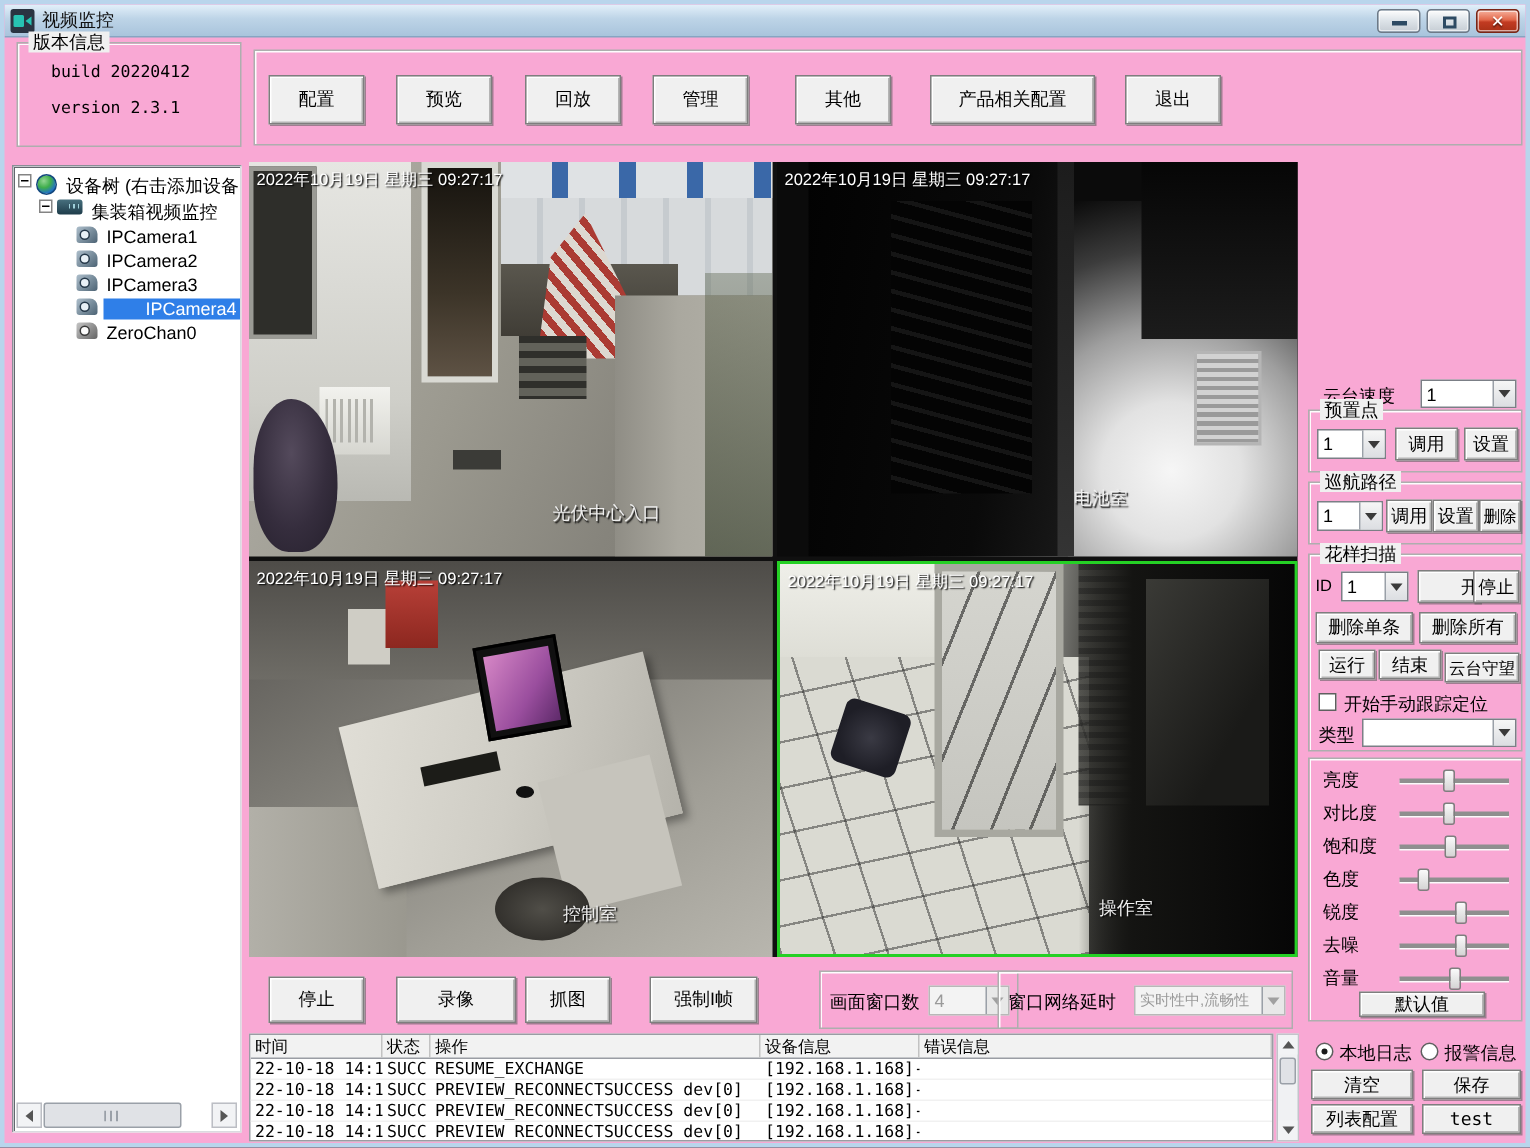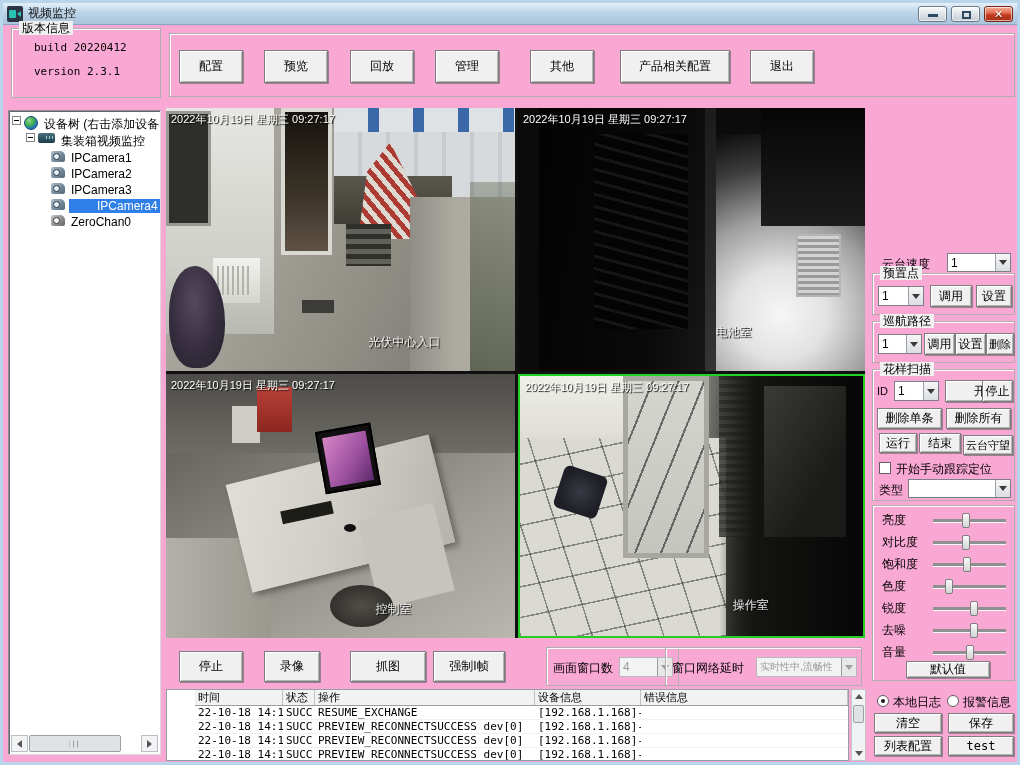--- a/index.html
+++ b/index.html
@@ -139,21 +139,21 @@
   .c4-grille{right:28%;top:0;width:14%;height:62%;opacity:.85;
     background:repeating-linear-gradient(#2a2a28 0 4px,#3e3e3a 4px 8px);}
   .c4-darkcab{right:0;top:0;width:42%;height:100%;background:linear-gradient(90deg,rgba(20,20,18,0),#141412 25%,#060606);}
   .c4-unit{right:5%;top:4%;width:24%;height:58%;background:linear-gradient(120deg,#3a3a36,#1a1a18 70%);}
   .c4-obj{left:11%;top:36%;width:13%;height:17%;border-radius:6px;transform:rotate(18deg);
     background:radial-gradient(#3a3a44,#1e1e26 70%);}
 
   
   .logtable{position:absolute;left:163px;top:686px;width:683px;height:72px;background:#fff;
     border:1px solid #9a9da4;overflow:hidden;}
-  .lrow{display:flex;height:14px;align-items:center;border-bottom:1px solid #f1f1f1;margin-left:28px;}
+  .lrow{display:flex;height:14px;align-items:center;border-bottom:1px solid #f1f1f1;}
   .lrow.head{height:16px;background:#f2f2f2;border-bottom:1px solid #9a9da4;font-size:12px;}
   .lrow.head .cell{border-right:1px solid #c2c2c2;height:100%;display:flex;align-items:center;}
   .cell{padding:0 3px;white-space:nowrap;overflow:hidden;font-size:11px;
     font-family:"DejaVu Sans Mono","Liberation Mono",monospace;}
   .lrow.head .cell{font-family:"Liberation Sans","DejaVu Sans",sans-serif;}
   .ct{width:88px;flex:0 0 auto;} .cs{width:32px;flex:0 0 auto;} .co{width:220px;flex:0 0 auto;}
   .cd{width:106px;flex:0 0 auto;} .ce{flex:1;}
 </style>
 </head>
 <body>
@@ -283,22 +283,22 @@
       <div class="c4-grille"></div>
       <div class="c4-darkcab"></div>
       <div class="c4-unit"></div>
       <div class="c4-obj"></div>
       <span class="ts">2022年10月19日 星期三 09:27:17</span>
       <span class="cam-label" style="left:62%;top:85%;">操作室</span>
     </div>
   </div>
 
   <div class="b3" style="left:176px;top:648px;width:64px;height:31px;">停止</div>
-  <div class="b3" style="left:261px;top:648px;width:56px;height:31px;">录像</div>
-  <div class="b3" style="left:347px;top:648px;width:76px;height:31px;">抓图</div>
+  <div class="b3" style="left:261px;top:648px;width:80px;height:31px;">录像</div>
+  <div class="b3" style="left:347px;top:648px;width:57px;height:31px;">抓图</div>
   <div class="b3" style="left:430px;top:648px;width:72px;height:31px;">强制I帧</div>
 
   <div class="gb" style="left:543px;top:644px;width:133px;height:39px;">
     <span class="lbl" style="left:6px;top:12px;">画面窗口数</span>
     <div class="combo disabled" style="left:72px;top:9px;width:54px;height:20px;">
       <span class="val">4</span>
       <span class="cbtn">
           <span class="arr"></span>
         </span>
     </div>

